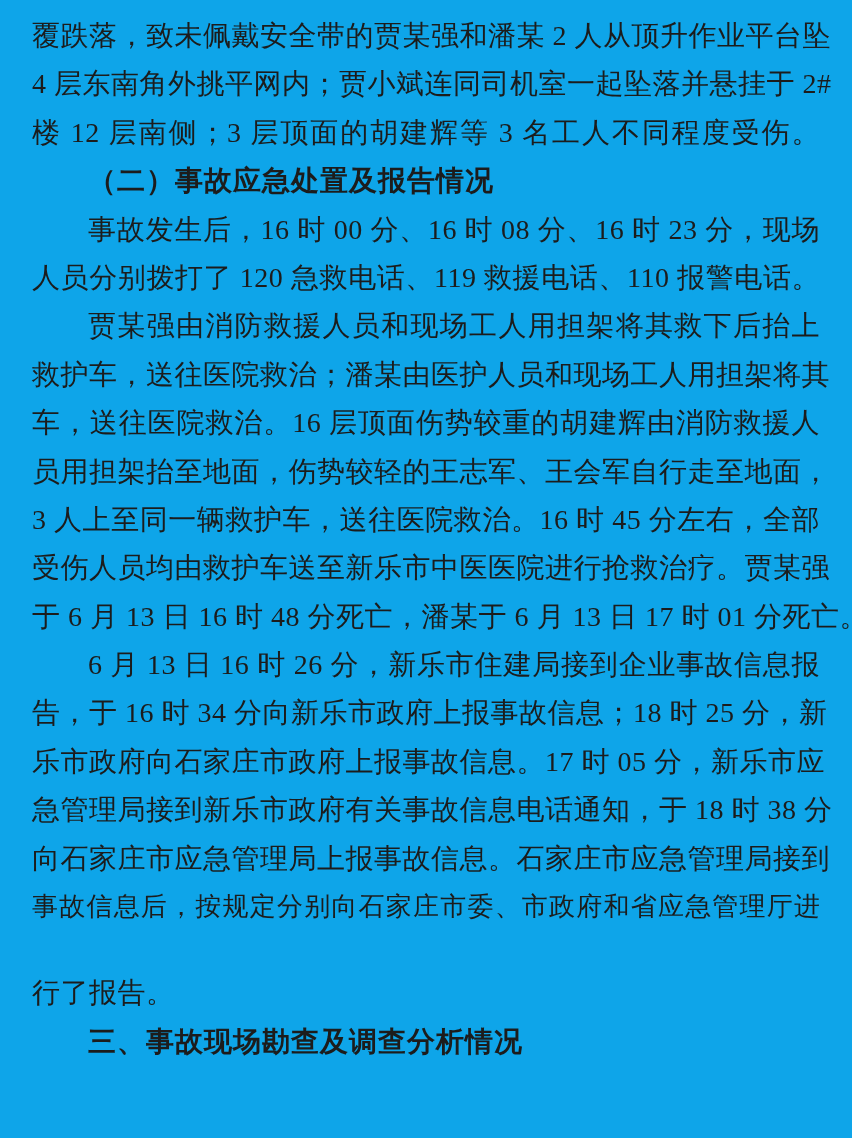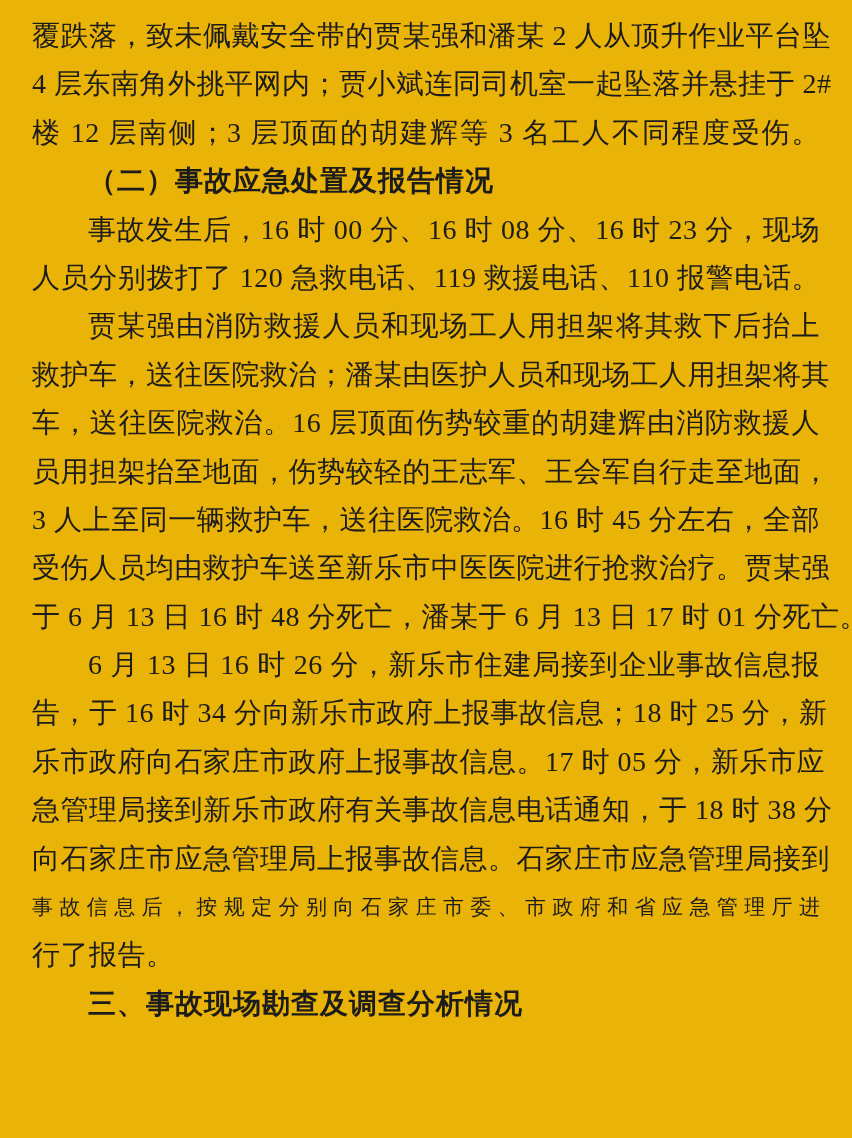--- a/index.html
+++ b/index.html
@@ -11,49 +11,50 @@
     width: 852px;
     height: 1138px;
     overflow: hidden;
     font-family: "Liberation Serif", "DejaVu Serif", serif;
   }
   .page {
     box-sizing: border-box;
     width: 852px;
     height: 1138px;
     padding: 12px 32px 0 32px;
-    background: #eab308;
+    background: #0ea5e9;
     color: #1c1c1c;
   }
   .line {
     width: 788px;
     height: 48.4px;
     line-height: 48.4px;
     font-size: 28px;
     white-space: nowrap;
     text-align: justify;
     text-align-last: justify;
     text-justify: inter-ideograph;
     letter-spacing: 0.5px;
   }
   .indent {
     text-indent: 2em;
   }
   .noflush {
     text-align: right;
     text-align-last: left;
+    margin-top: 38px;
   }
   .heading {
     font-weight: bold;
     text-align: center;
     text-align-last: left;
     letter-spacing: 1px;
   }
   .tight {
-    font-size: 21px;
+    font-size: 26px;
     letter-spacing: 0;
   }
 </style>
 </head>
 <body>
 
 <div class="page">
   <div class="line">覆跌落，致未佩戴安全带的贾某强和潘某 2 人从顶升作业平台坠</div>
   <div class="line">4 层东南角外挑平网内；贾小斌连同司机室一起坠落并悬挂于 2#</div>
   <div class="line">楼 12 层南侧；3 层顶面的胡建辉等 3 名工人不同程度受伤。</div>

